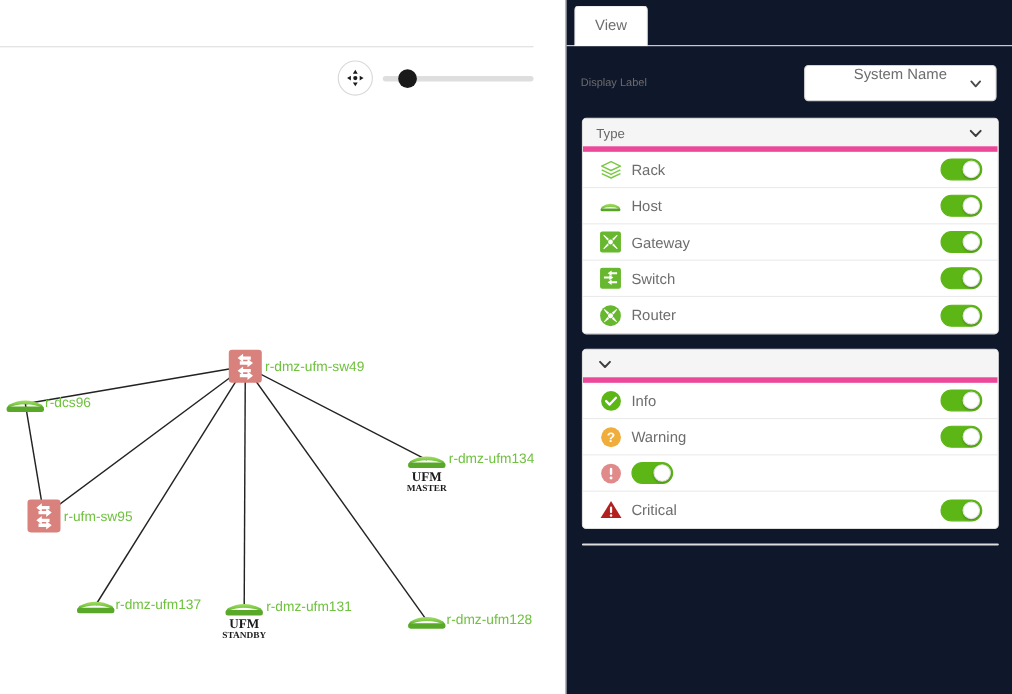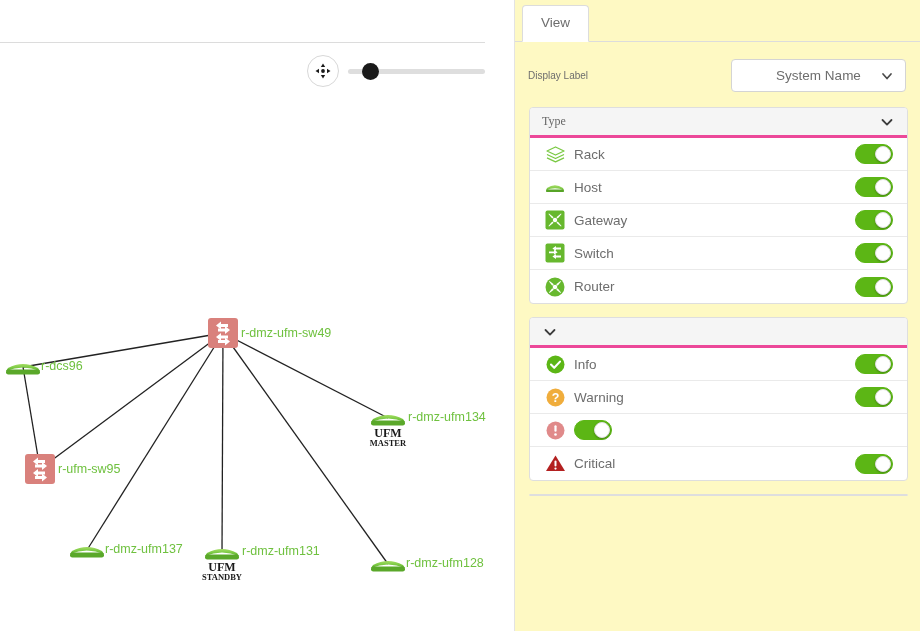--- a/index.html
+++ b/index.html
@@ -61,21 +61,21 @@
     font-family: "Liberation Serif", serif;
     font-size: 8.5px; font-weight: bold; fill: #1a1a1a;
     text-anchor: middle;
   }
   .edge { stroke: #222222; stroke-width: 1.3; fill: none; }
 
   
   .settings-panel {
     position: relative;
     width: 406px; height: 631px;
-    background: #fef9c3;
+    background: #0f172a;
     flex: 0 0 406px;
     border-left: 1px solid #e3e3e3;
   }
   .tabs {
     position: relative;
     height: 42px;
     display: flex;
     align-items: flex-end;
     padding-left: 7px;
     border-bottom: 1px solid #dcdcdc;
@@ -105,42 +105,41 @@
     padding: 17px 14px 15px 13px;
   }
   .display-label-text {
     font-size: 10px; color: #6d6d6d; flex: 1;
   }
   .select-box {
     position: relative;
     width: 175px; height: 33px;
     border: 1px solid #d4d4d4; border-radius: 4px;
     background: #fff;
-    display: flex; align-items: center; justify-content: center;
+    display: flex; justify-content: center;
     cursor: pointer;
   }
   .select-value { font-size: 13.5px; color: #6d6d6d; }
   .select-caret { position: absolute; right: 11px; top: 9px; }
 
   .section {
     margin: 0 12px 13px 14px;
     border: 1px solid #dededed0;
     border-color: #dedede;
     border-radius: 4px;
     overflow: hidden;
     background: #fff;
   }
   .section-header {
     height: 30px;
     background: #f5f5f5;
-    border-bottom: 3px solid #ec4899;
+    border-bottom: 5px solid #ec4899;
     display: flex; align-items: center;
     padding: 0 12px 0 12px;
     cursor: pointer;
-    font-family: Liberation Serif, serif;
   }
   .section-title { font-size: 12px; color: #666666; flex: 1; }
 
   .opt-row {
     height: 33px;
     display: flex; align-items: center;
     padding: 0 14px 0 14px;
     border-bottom: 1px solid #eaeaea;
   }
   .opt-row:last-child { border-bottom: none; }

